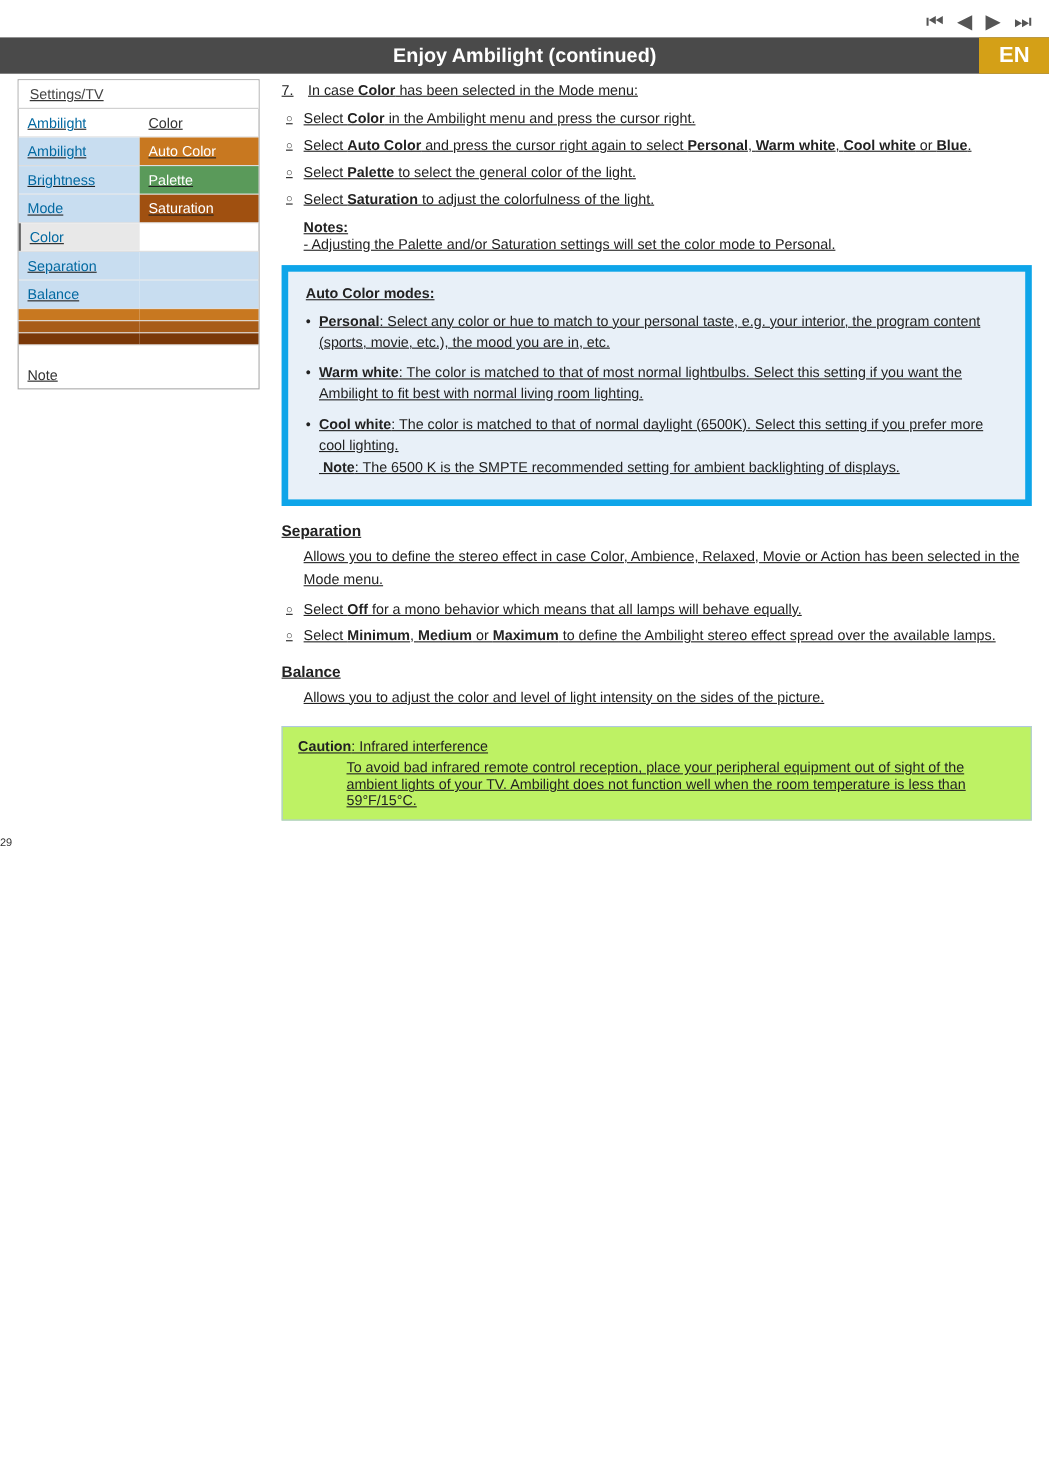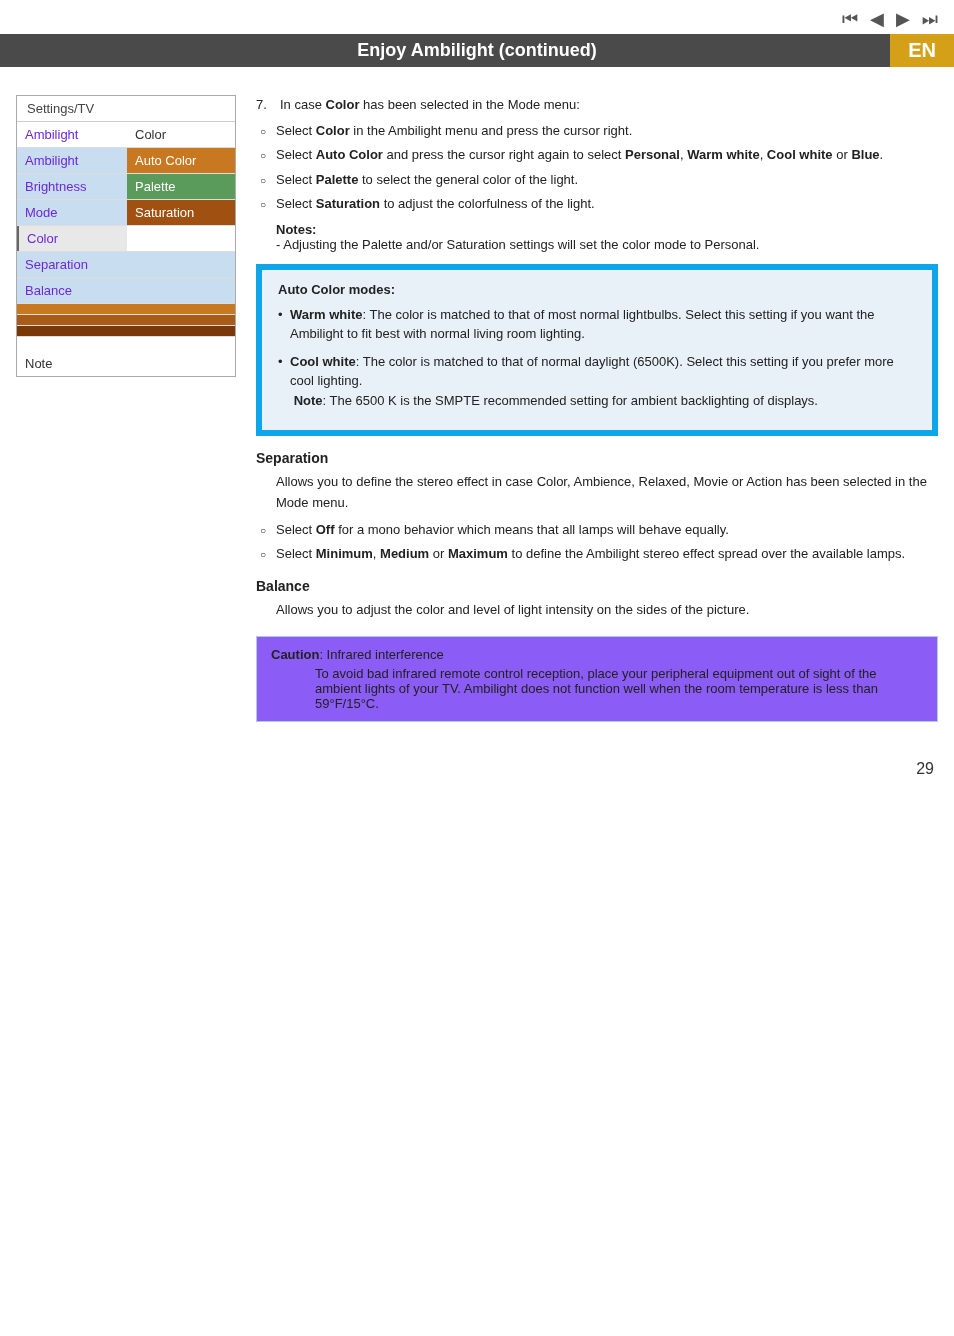--- a/index.html
+++ b/index.html
@@ -55,22 +55,23 @@
       padding: 0 18px;
       display: flex;
       align-items: center;
       justify-content: center;
       min-width: 60px;
     }
 
     
     .main-content {
       display: flex;
-      padding: 28px 16px;
+      padding: 5px 16px;
       gap: 20px;
+      text-decoration: underline;
     }
 
     
     .left-panel {
       width: 220px;
       flex-shrink: 0;
     }
 
     .settings-menu {
       border: 1px solid #aaa;
@@ -86,21 +87,21 @@
       display: flex;
       align-items: stretch;
       border-bottom: 1px solid #ddd;
     }
     .settings-menu .menu-row:last-child {
       border-bottom: none;
     }
     .menu-label {
       width: 110px;
       padding: 5px 8px;
-      color: #6d28d9;
+      color: #0369a1;
     }
     .menu-label.highlighted {
       background: #c8ddf0;
     }
     .menu-label.selected-row {
       background: #e8e8e8;
       border-left: 2px solid #666;
     }
     .menu-value {
       flex: 1;
@@ -198,32 +199,31 @@
       margin: 14px 0 6px 0;
     }
     .section-body {
       margin-left: 20px;
       line-height: 1.6;
       margin-bottom: 6px;
     }
 
     
     .caution-box {
-      background: #8b5cf6;
+      background: #bef264;
       border: 1px solid #b0c8e0;
       padding: 10px 14px;
       margin-top: 16px;
     }
 
     
     .page-num {
-      text-align: right;
       padding: 10px 20px 10px 0;
       color: #333;
-      font-size: 16px;
+      font-size: 10px;
     }
   </style>
 </head>
 <body>
 
 <div class="top-nav">
   <span class="nav-btn">⏮</span>
   <span class="nav-btn">◀</span>
   <span class="nav-btn">▶</span>
   <span class="nav-btn">⏭</span>
@@ -338,20 +338,23 @@
     <div class="notes-box">
       <div class="notes-title">Notes:</div>
       <div>
         - Adjusting the Palette and/or Saturation settings will set the color mode to Personal.
       </div>
     </div>
 
     <div class="blue-box">
       <div class="blue-box-title">Auto Color modes:</div>
       <ul class="blue-box-list">
+        <li>
+          <strong>Personal</strong>: Select any color or hue to match to your personal taste, e.g. your interior, the program content (sports, movie, etc.), the mood you are in, etc.
+        </li>
         <li>
           <strong>Warm white</strong>: The color is matched to that of most normal lightbulbs. Select this setting if you want the Ambilight to fit best with normal living room lighting.
         </li>
         <li>
           <strong>Cool white</strong>: The color is matched to that of normal daylight (6500K). Select this setting if you prefer more cool lighting.<br>
           &nbsp;<strong>Note</strong>: The 6500 K is the SMPTE recommended setting for ambient backlighting of displays.
         </li>
       </ul>
     </div>
 

